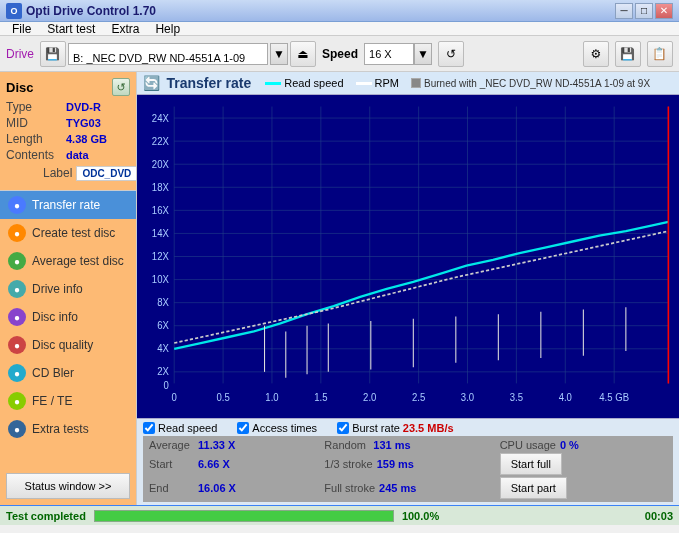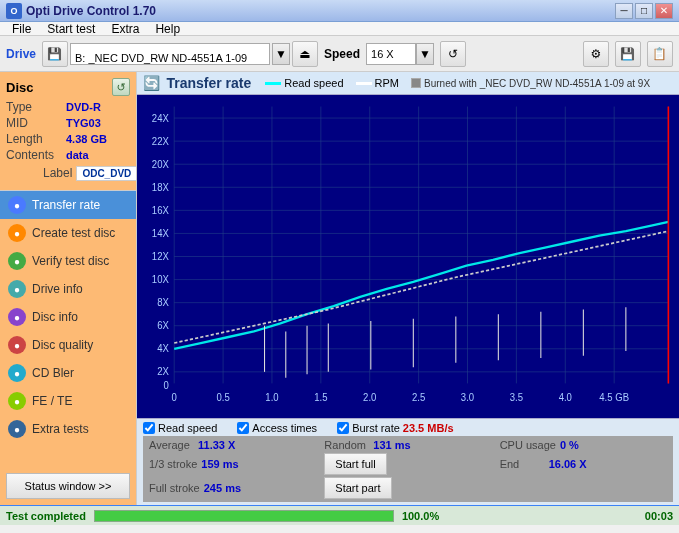--- a/index.html
+++ b/index.html
@@ -12,21 +12,21 @@
     .titlebar-controls { display: flex; gap: 2px; }
     .titlebar-btn { width: 18px; height: 16px; background: linear-gradient(to bottom, #e0e8f8, #c0d0e8); border: 1px solid #8aa0c0; display: flex; align-items: center; justify-content: center; cursor: pointer; font-size: 10px; }
     .titlebar-btn.close { background: linear-gradient(to bottom, #f09090, #d06060); color: white; }
 
     
     .menubar { background: #f5f5f5; height: 14px; display: flex; align-items: center; padding: 0 4px; border-bottom: 1px solid #ccc; }
     .menu-item { padding: 2px 8px; cursor: pointer; font-size: 12px; color: #000; }
 
     
     .drivebar { background: #ececec; height: 36px; display: flex; align-items: center; padding: 0 6px; gap: 6px; border-bottom: 1px solid #ccc; }
-    .drive-label { font-size: 12px; font-weight: bold; color: #1d4ed8; }
+    .drive-label { font-size: 12px; font-weight: normal; color: #a21caf; }
     .drive-select { display: flex; align-items: center; gap: 2px; }
     .drive-dropdown { background: white; border: 1px solid #aaa; height: 22px; padding: 0 4px; font-size: 11px; display: flex; align-items: flex-end; min-width: 200px; }
     .drive-dropdown-arrow { width: 18px; height: 22px; background: linear-gradient(to bottom, #f0f0f0, #d8d8d8); border: 1px solid #aaa; display: flex; align-items: center; justify-content: center; cursor: pointer; }
     .speed-label { font-size: 12px; font-weight: bold; }
     .speed-dropdown-wrap { display: flex; align-items: center; }
     .speed-dropdown { background: white; border: 1px solid #aaa; height: 22px; padding: 0 4px; font-size: 11px; display: flex; align-items: center; min-width: 50px; }
     .drive-icon-btn { width: 26px; height: 26px; background: linear-gradient(to bottom, #f8f8f8, #e0e0e0); border: 1px solid #bbb; display: flex; align-items: center; justify-content: center; cursor: pointer; border-radius: 2px; }
 
     
     .main { display: flex; height: calc(533px - 22px - 22px - 36px - 20px); }
@@ -183,21 +183,21 @@
       <div class="nav-item active">
         <span class="nav-icon blue">●</span>
         <span>Transfer rate</span>
       </div>
       <div class="nav-item">
         <span class="nav-icon orange">●</span>
         <span>Create test disc</span>
       </div>
       <div class="nav-item">
         <span class="nav-icon green">●</span>
-        <span>Verify test disc</span>
+        <span>Average test disc</span>
       </div>
       <div class="nav-item">
         <span class="nav-icon teal">●</span>
         <span>Drive info</span>
       </div>
       <div class="nav-item">
         <span class="nav-icon purple">●</span>
         <span>Disc info</span>
       </div>
       <div class="nav-item">
@@ -345,20 +345,24 @@
         </div>
         <div class="stat-row">
           <span class="stat-label">Random</span>
           <span class="stat-val">131 ms</span>
         </div>
         <div class="stat-row">
           <span class="stat-label">CPU usage</span>
           <span class="stat-val">0 %</span>
         </div>
         <div class="stat-row">
+          <span class="stat-label">Start</span>
+          <span class="stat-val">6.66 X</span>
+        </div>
+        <div class="stat-row">
           <span class="stat-label">1/3 stroke</span>
           <span class="stat-val">159 ms</span>
         </div>
         <div class="stat-row">
           <button class="start-btn">
             <span>Start full</span>
           </button>
         </div>
         <div class="stat-row">
           <span class="stat-label">End</span>

